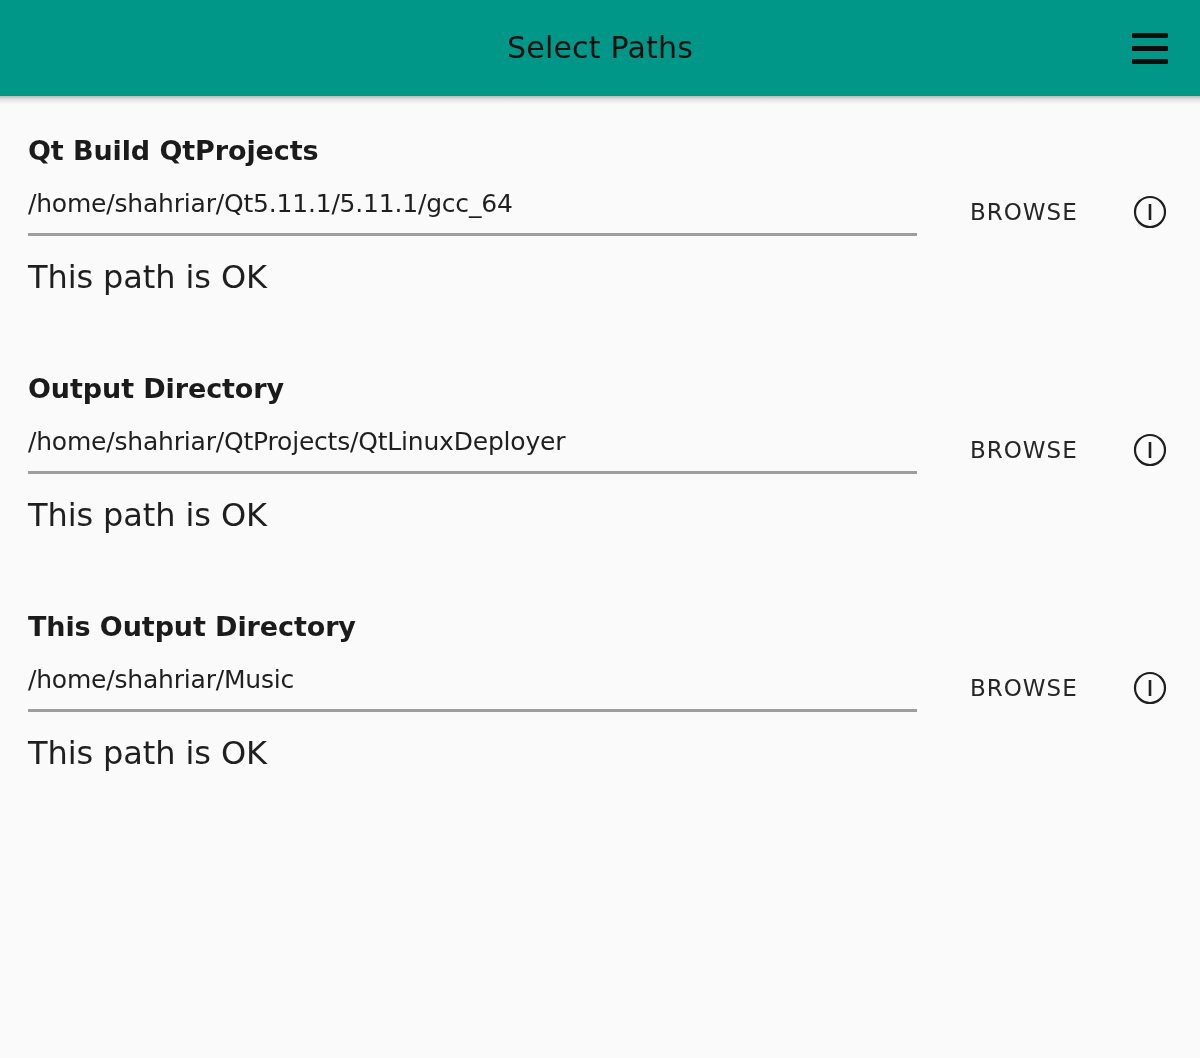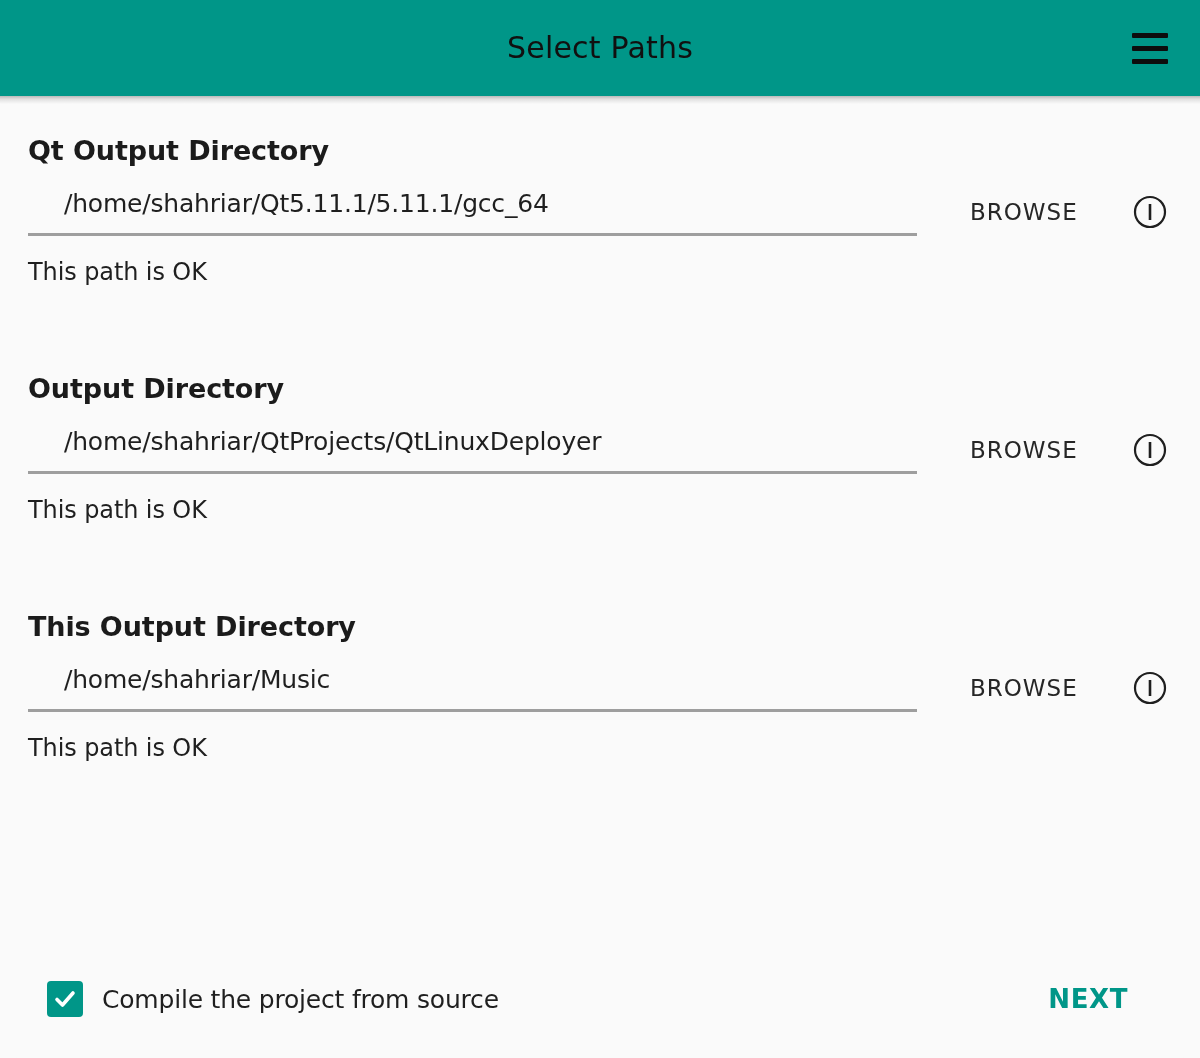--- a/index.html
+++ b/index.html
@@ -120,21 +120,20 @@
     border: none;
     outline: none;
     background: transparent;
     font-family: "DejaVu Sans", sans-serif;
     font-size: 25px;
     font-weight: 400;
     color: #1f1f1f;
     line-height: 1.25;
     padding: 0 0 14px 0;
     letter-spacing: -0.2px;
-    margin-left: 36px;
   }
 
   .input-underline {
     height: 3px;
     background: #9e9e9e;
     width: 100%;
   }
 
   .browse-button {
     font-size: 23px;
@@ -159,21 +158,21 @@
     justify-content: center;
     background: transparent;
     border: none;
     cursor: pointer;
     padding: 0;
   }
 
   .info-button svg { display: block; }
 
   .status-text {
-    font-size: 24px;
+    font-size: 32px;
     font-weight: 400;
     color: #1f1f1f;
     margin-top: 22px;
     letter-spacing: -0.1px;
   }
 
   
   .footer {
     position: absolute;
     left: 0;
@@ -237,21 +236,21 @@
       <span class="bar"></span>
       <span class="bar"></span>
       <span class="bar"></span>
     </div>
   </div>
   <div class="toolbar-shadow"></div>
 
   <div class="content">
 
     <div class="field-group group-1">
-      <div class="group-label">Qt Output Directory</div>
+      <div class="group-label">Qt Build QtProjects</div>
       <div class="field-row">
         <div class="input-wrap">
           <input class="path-input" type="text" value="/home/shahriar/Qt5.11.1/5.11.1/gcc_64" style="">
           <div class="input-underline"></div>
         </div>
         <button class="browse-button">BROWSE</button>
         <button class="info-button">
           <svg width="40" height="40" viewBox="0 0 40 40" aria-hidden="true">
             <circle cx="20" cy="20" r="15" fill="none" stroke="#1f1f1f" stroke-width="2.2"></circle>
             <line x1="20" y1="12" x2="20" y2="28" stroke="#1f1f1f" stroke-width="2.6" stroke-linecap="butt"></line>
@@ -290,26 +289,15 @@
         <button class="info-button">
           <svg width="40" height="40" viewBox="0 0 40 40" aria-hidden="true">
             <circle cx="20" cy="20" r="15" fill="none" stroke="#1f1f1f" stroke-width="2.2"></circle>
             <line x1="20" y1="12" x2="20" y2="28" stroke="#1f1f1f" stroke-width="2.6" stroke-linecap="butt"></line>
           </svg>
         </button>
       </div>
       <div class="status-text">This path is OK</div>
     </div>
 
-    <div class="footer">
-      <div class="checkbox-row">
-        <span class="checkbox-box">
-          <svg width="26" height="26" viewBox="0 0 26 26" aria-hidden="true">
-            <polyline points="5,13.5 10.5,19 21,7" fill="none" stroke="#ffffff" stroke-width="3.6" stroke-linecap="round" stroke-linejoin="round"></polyline>
-          </svg>
-        </span>
-        <span class="checkbox-label">Compile the project from source</span>
-      </div>
-      <button class="next-button">NEXT</button>
-    </div>
 
   </div>
 </div>
 
 </body></html>

